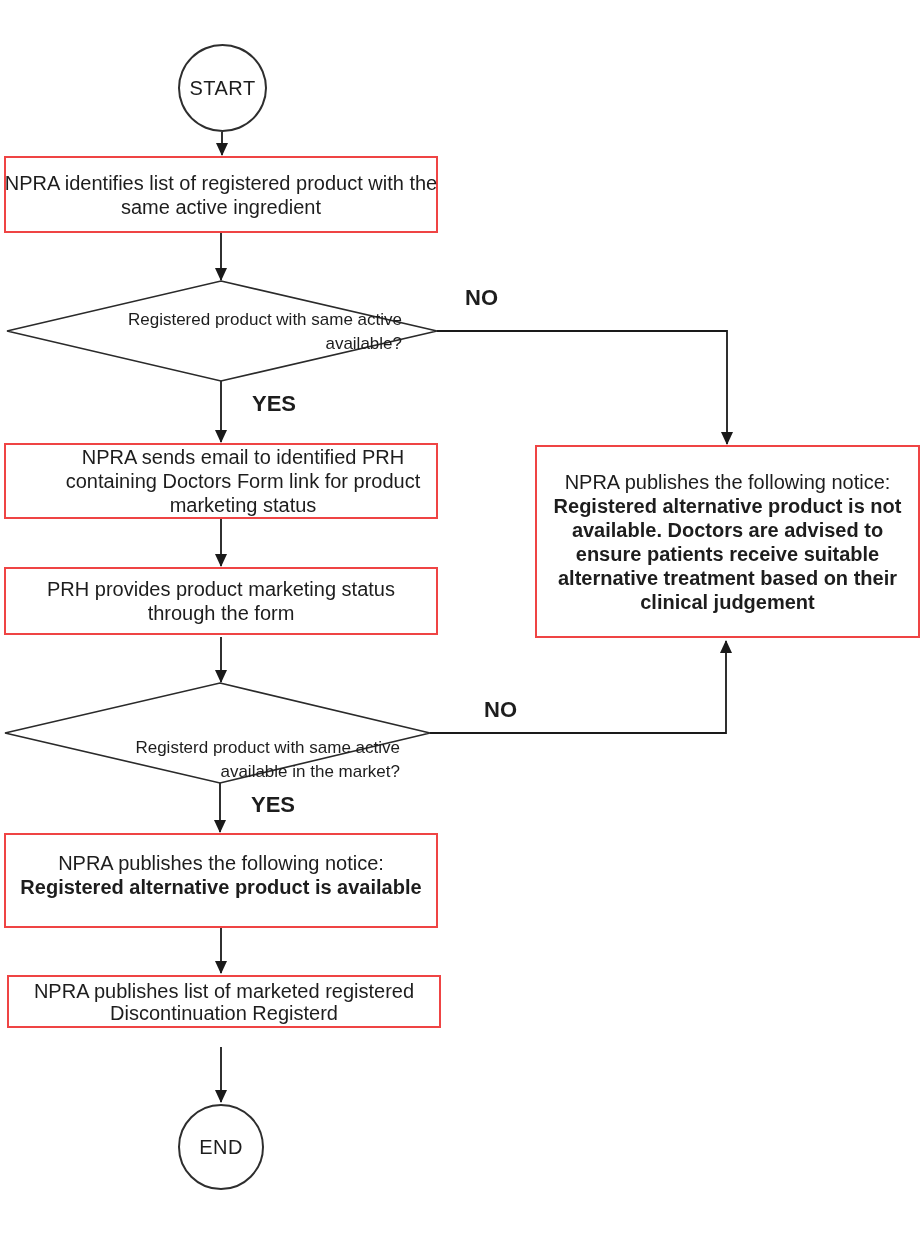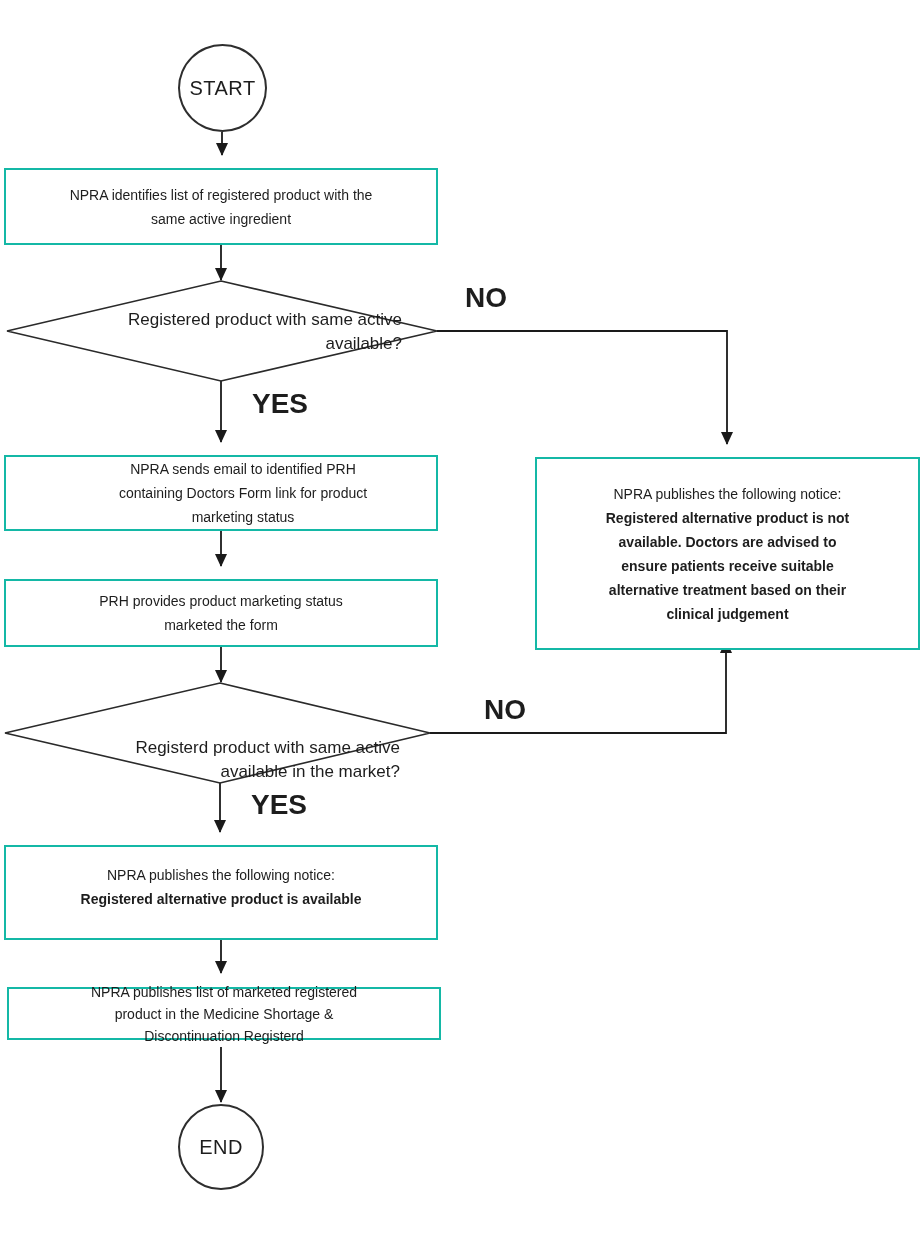--- a/index.html
+++ b/index.html
@@ -6,28 +6,28 @@
   .canvas {
     position:relative; width:923px; height:1233px; background:#ffffff;
     font-family:"Liberation Sans", sans-serif; color:#1d1d1d; overflow:hidden;
   }
   .svg-layer { position:absolute; left:0; top:0; z-index:1; }
   .node {
     position:absolute; z-index:2; box-sizing:border-box;
     display:flex; flex-direction:column; align-items:center; justify-content:center;
     text-align:center; background:#ffffff;
   }
-  .box { border:2px solid #14b8a6; font-size:14px; line-height:24px;margin-top:12px; }
+  .box { border:2px solid #ef4444; font-size:20px; line-height:24px; }
   .terminal { border:2px solid #2e2e2e; border-radius:50%; font-size:20px; letter-spacing:0.5px; }
   .dtext {
     position:absolute; z-index:2; text-align:right;
     font-size:17px; line-height:24px; background:transparent;
   }
   .edge-label {
-    position:absolute; z-index:2; font-weight:bold; font-size:28px; line-height:22px;
+    position:absolute; z-index:2; font-weight:bold; font-size:22px; line-height:22px;
   }
   .bold { font-weight:bold; }
   .line { display:block; white-space:nowrap; }
 </style>
 </head>
 <body>
 
 <div class="canvas">
 
   <svg class="svg-layer" width="923" height="1233" viewBox="0 0 923 1233">
@@ -79,39 +79,38 @@
   </div>
 
   <div class="node box" style="left:4px; top:443px; width:434px; height:76px;padding-left:44px;">
     <span class="line">NPRA sends email to identified PRH</span>
     <span class="line">containing Doctors Form link for product</span>
     <span class="line">marketing status</span>
   </div>
 
   <div class="node box" style="left:4px; top:567px; width:434px; height:68px;">
     <span class="line">PRH provides product marketing status</span>
-    <span class="line">marketed the form</span>
+    <span class="line">through the form</span>
   </div>
 
   <div class="dtext" style="left:40px; top:736px; width:360px;">
     <span class="line">Registerd product with same active</span>
     <span class="line">available in the market?</span>
   </div>
 
   <div class="edge-label" style="left:484px; top:699px;">NO</div>
   <div class="edge-label" style="left:251px; top:794px;">YES</div>
 
   <div class="node box" style="left:4px; top:833px; width:434px; height:95px; justify-content:flex-start; padding-top:16px;">
     <span class="line">NPRA publishes the following notice:</span>
     <span class="line bold">Registered alternative product is available</span>
   </div>
 
   <div class="node box" style="left:7px; top:975px; width:434px; height:53px; line-height:22px;">
     <span class="line">NPRA publishes list of marketed registered</span>
-    <span class="line">product in the Medicine Shortage &amp;</span>
     <span class="line">Discontinuation Registerd</span>
   </div>
 
   <div class="node terminal" style="left:178px; top:1104px; width:86px; height:86px;">
     <span class="line">END</span>
   </div>
 
 </div>
 
 </body></html>

